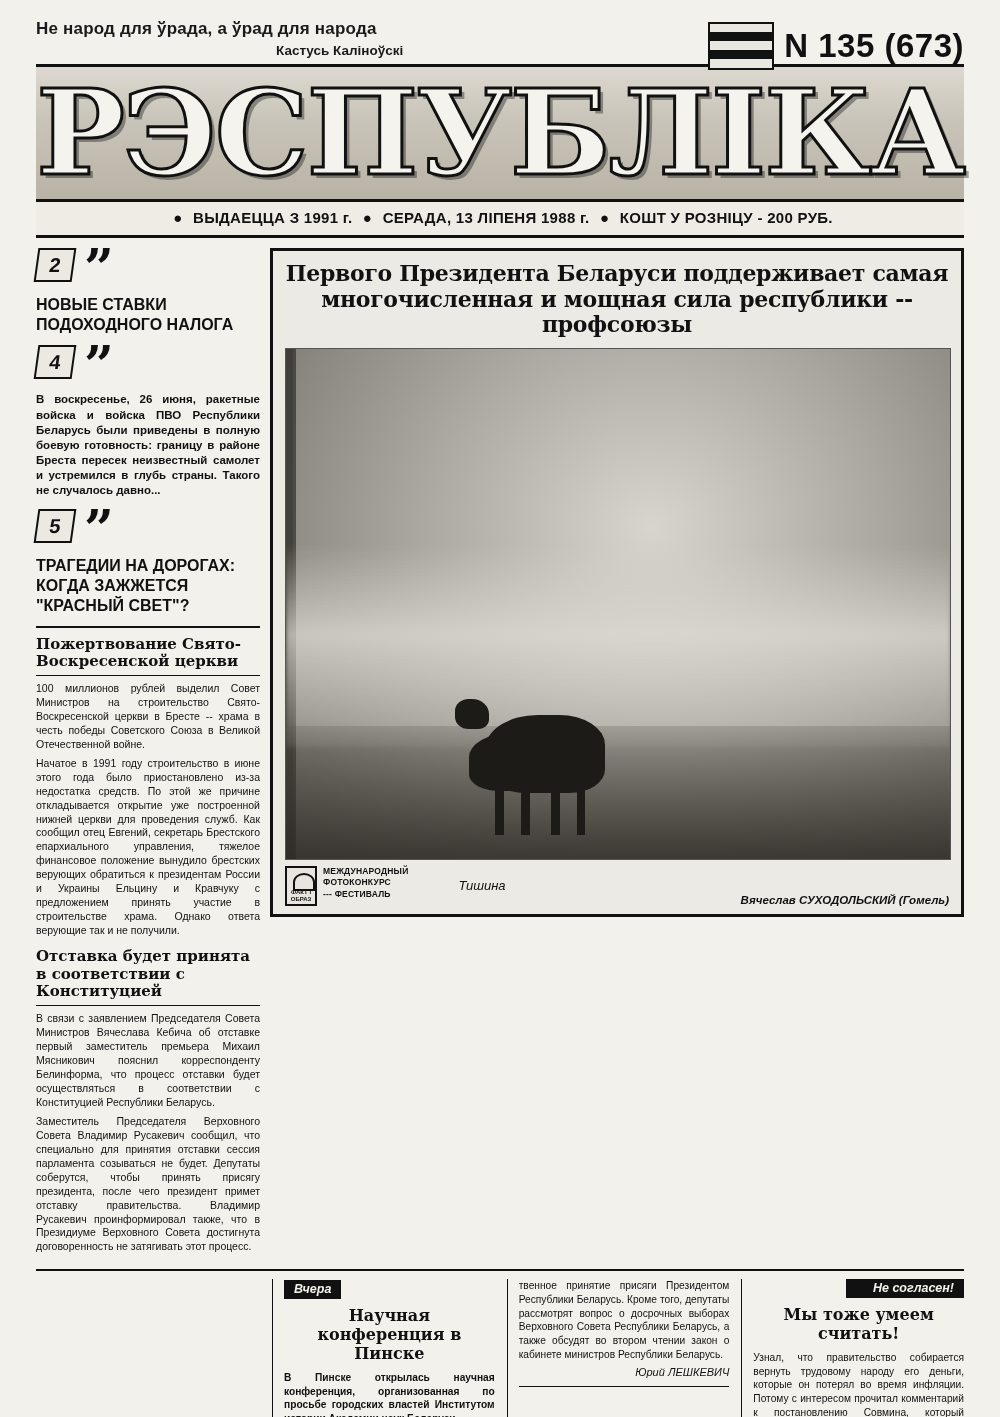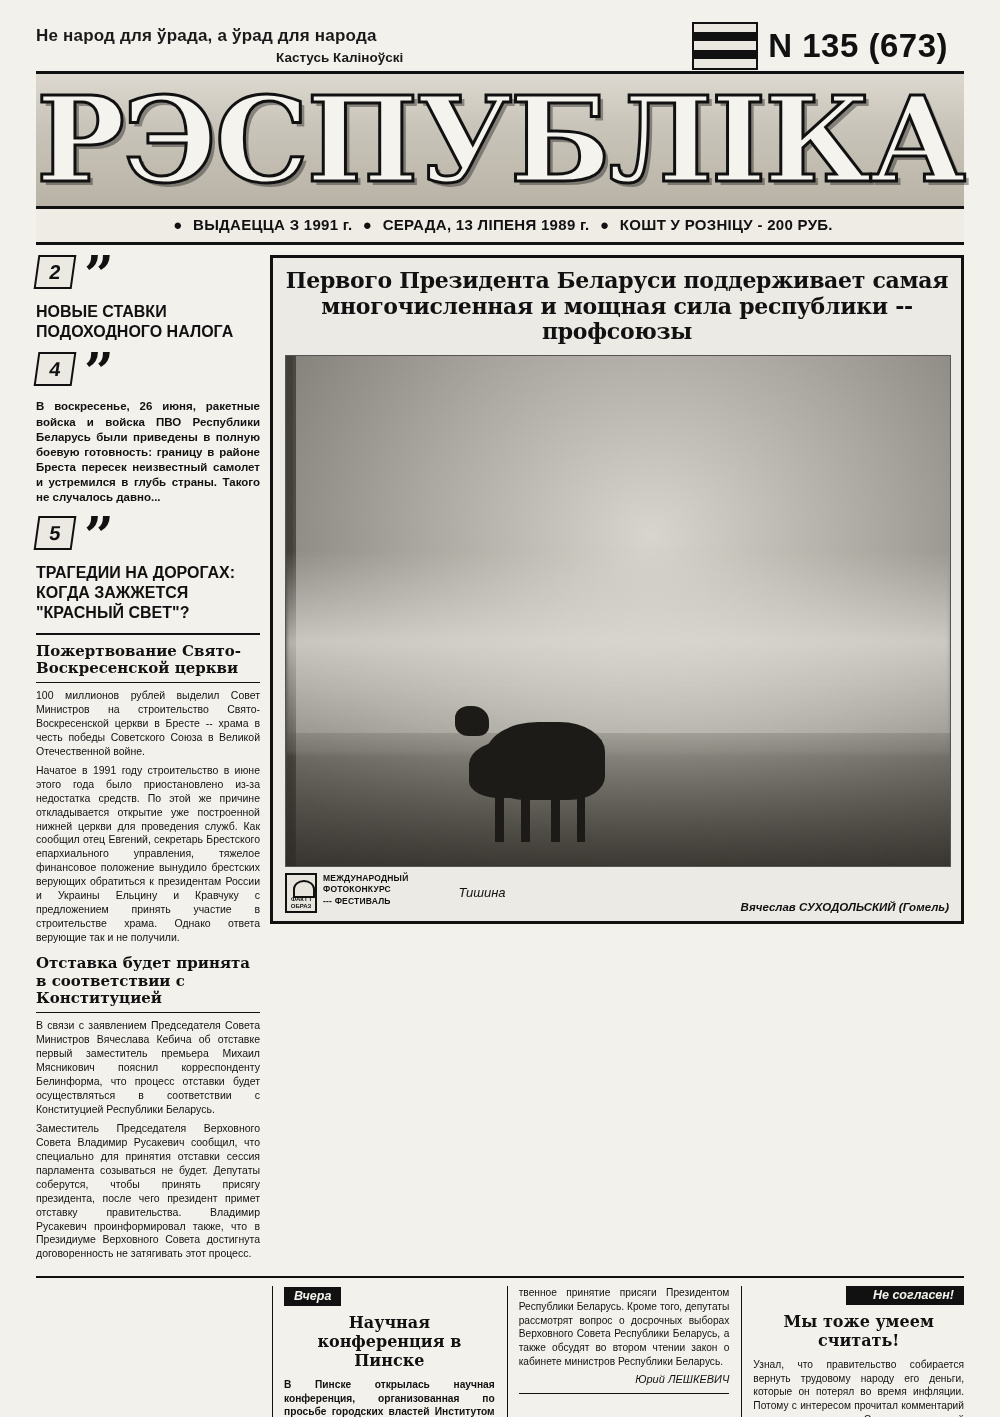--- a/index.html
+++ b/index.html
@@ -14,39 +14,39 @@
     position:relative;
     width:1000px;height:1417px;
     background:#f3f1ec;
     padding:0;
     box-sizing:border-box;
   }
   
   .masthead{
     position:relative;
     margin:0 36px;
-    padding-top:26px;
+    padding-top:19px;
   }
   .epigraph{
     font-weight:bold;
     font-size:17px;
     letter-spacing:.2px;
     color:#1a1a1a;
   }
   .epigraph-author{
     text-align:left;
     font-weight:bold;
     font-size:13.5px;
     margin-top:4px;
     padding-left:240px;
     color:#1a1a1a;
   }
   .issue-block{
     position:absolute;
-    right:16px;top:22px;
+    right:0;top:22px;
     display:flex;align-items:center;gap:10px;
   }
   .flag-icon{
     width:62px;height:44px;
     background:#e9e7e0;
     border:2px solid #111;
     position:relative;
     overflow:hidden;
   }
   .flag-icon:before{
@@ -291,21 +291,21 @@
   </div>
 
   <div class="title-wrap">
     <div class="paper-title">РЭСПУБЛІКА</div>
   </div>
 
   <div class="dateline">
     <span class="dot">●</span>
     <span>ВЫДАЕЦЦА З 1991 г.</span>
     <span class="dot">●</span>
-    <span>СЕРАДА, 13 ЛІПЕНЯ 1989 г.</span>
+    <span>СЕРАДА, 13 ЛІПЕНЯ 1988 г.</span>
     <span class="dot">●</span>
     <span>КОШТ У РОЗНІЦУ - 200 РУБ.</span>
   </div>
 
   <div class="content">
 
     <div class="col-left">
 
       <div class="teaser">
         <div class="teaser-head">

